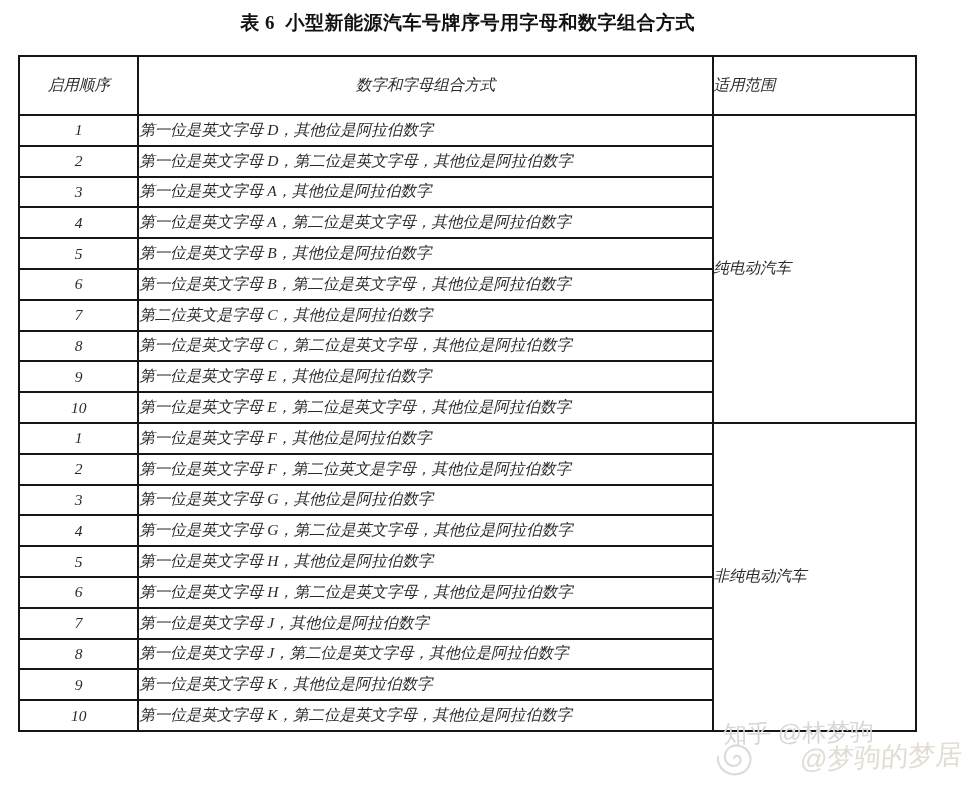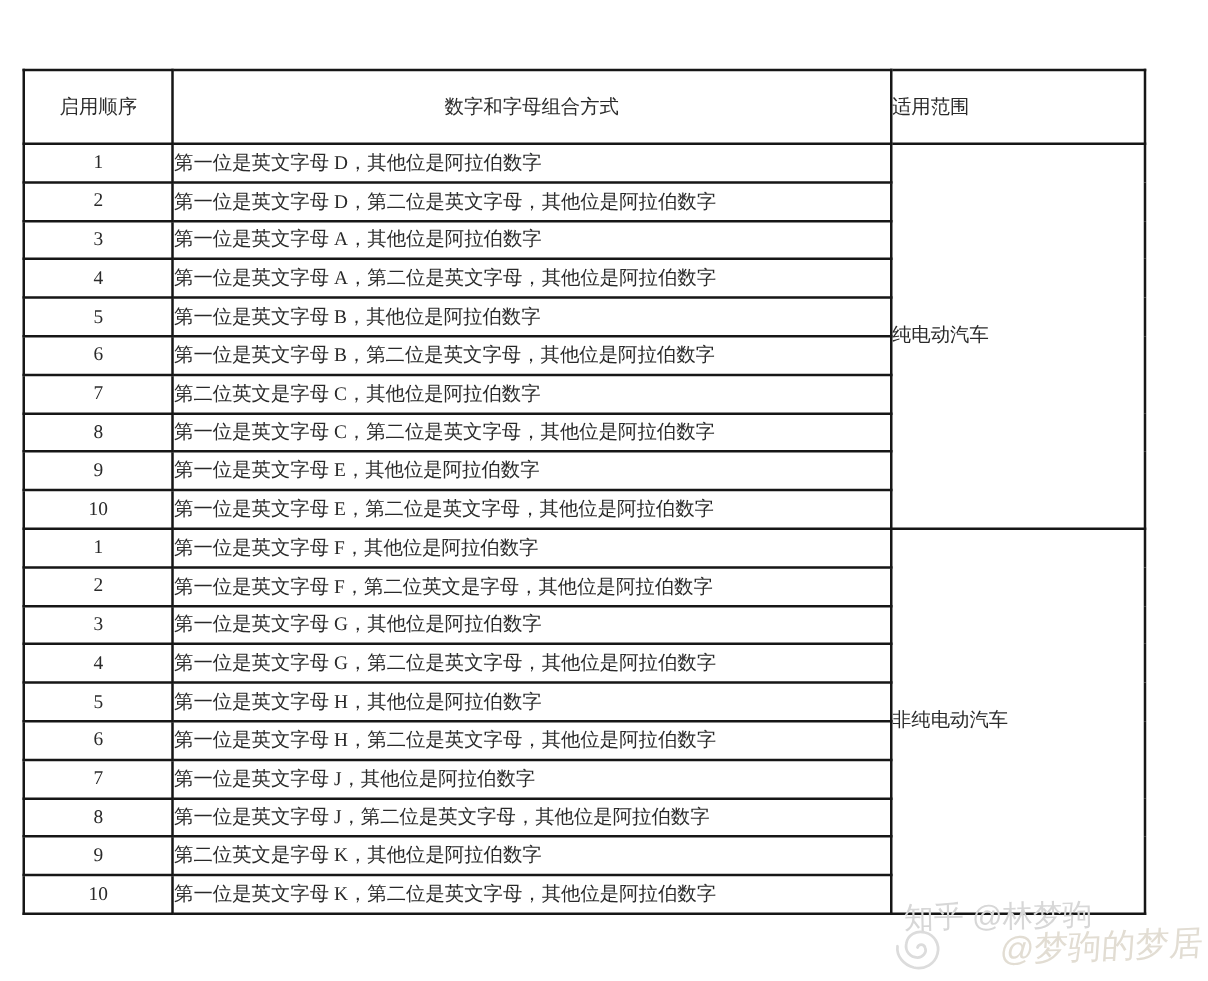--- a/index.html
+++ b/index.html
@@ -22,20 +22,21 @@
     letter-spacing: 0.5px;
     white-space: pre;
   }
 
   table.main {
     position: absolute;
     left: 18px; top: 55px;
     width: 899px;
     border-collapse: collapse;
     table-layout: fixed;
+    font-style: italic;
   }
   table.main th, table.main td {
     border: 2px solid #161616;
     font-weight: normal;
     font-size: 15.5px;
     color: #2a2a2a;
     padding: 0;
     overflow: hidden;
   }
   tr.header-row { height: 59px; }
@@ -73,20 +74,21 @@
     font-family: "Liberation Sans", "DejaVu Sans", sans-serif;
     white-space: nowrap;
     transform: rotate(-2deg) skewX(-6deg);
   }
 </style>
 </head>
 <body>
 
 <div class="page">
 
+  <div class="title">表 6  小型新能源汽车号牌序号用字母和数字组合方式</div>
 
   <table class="main">
     <colgroup>
       <col style="width:119px">
       <col style="width:573px">
       <col style="width:203px">
     </colgroup>
     <thead>
       <tr class="header-row">
         <th class="h-order">启用顺序</th>
@@ -164,21 +166,21 @@
         <tr class="data-row">
           <td class="order">7</td>
           <td class="combo">第一位是英文字母 J，其他位是阿拉伯数字</td>
         </tr>
         <tr class="data-row">
           <td class="order">8</td>
           <td class="combo">第一位是英文字母 J，第二位是英文字母，其他位是阿拉伯数字</td>
         </tr>
         <tr class="data-row">
           <td class="order">9</td>
-          <td class="combo">第二位英文是字母 K，其他位是阿拉伯数字</td>
+          <td class="combo">第一位是英文字母 K，其他位是阿拉伯数字</td>
         </tr>
         <tr class="data-row">
           <td class="order">10</td>
           <td class="combo">第一位是英文字母 K，第二位是英文字母，其他位是阿拉伯数字</td>
         </tr>
       </tbody>
   </table>
 
   <div class="watermark">
     <div class="wm-line1">知乎 @林梦驹</div>

